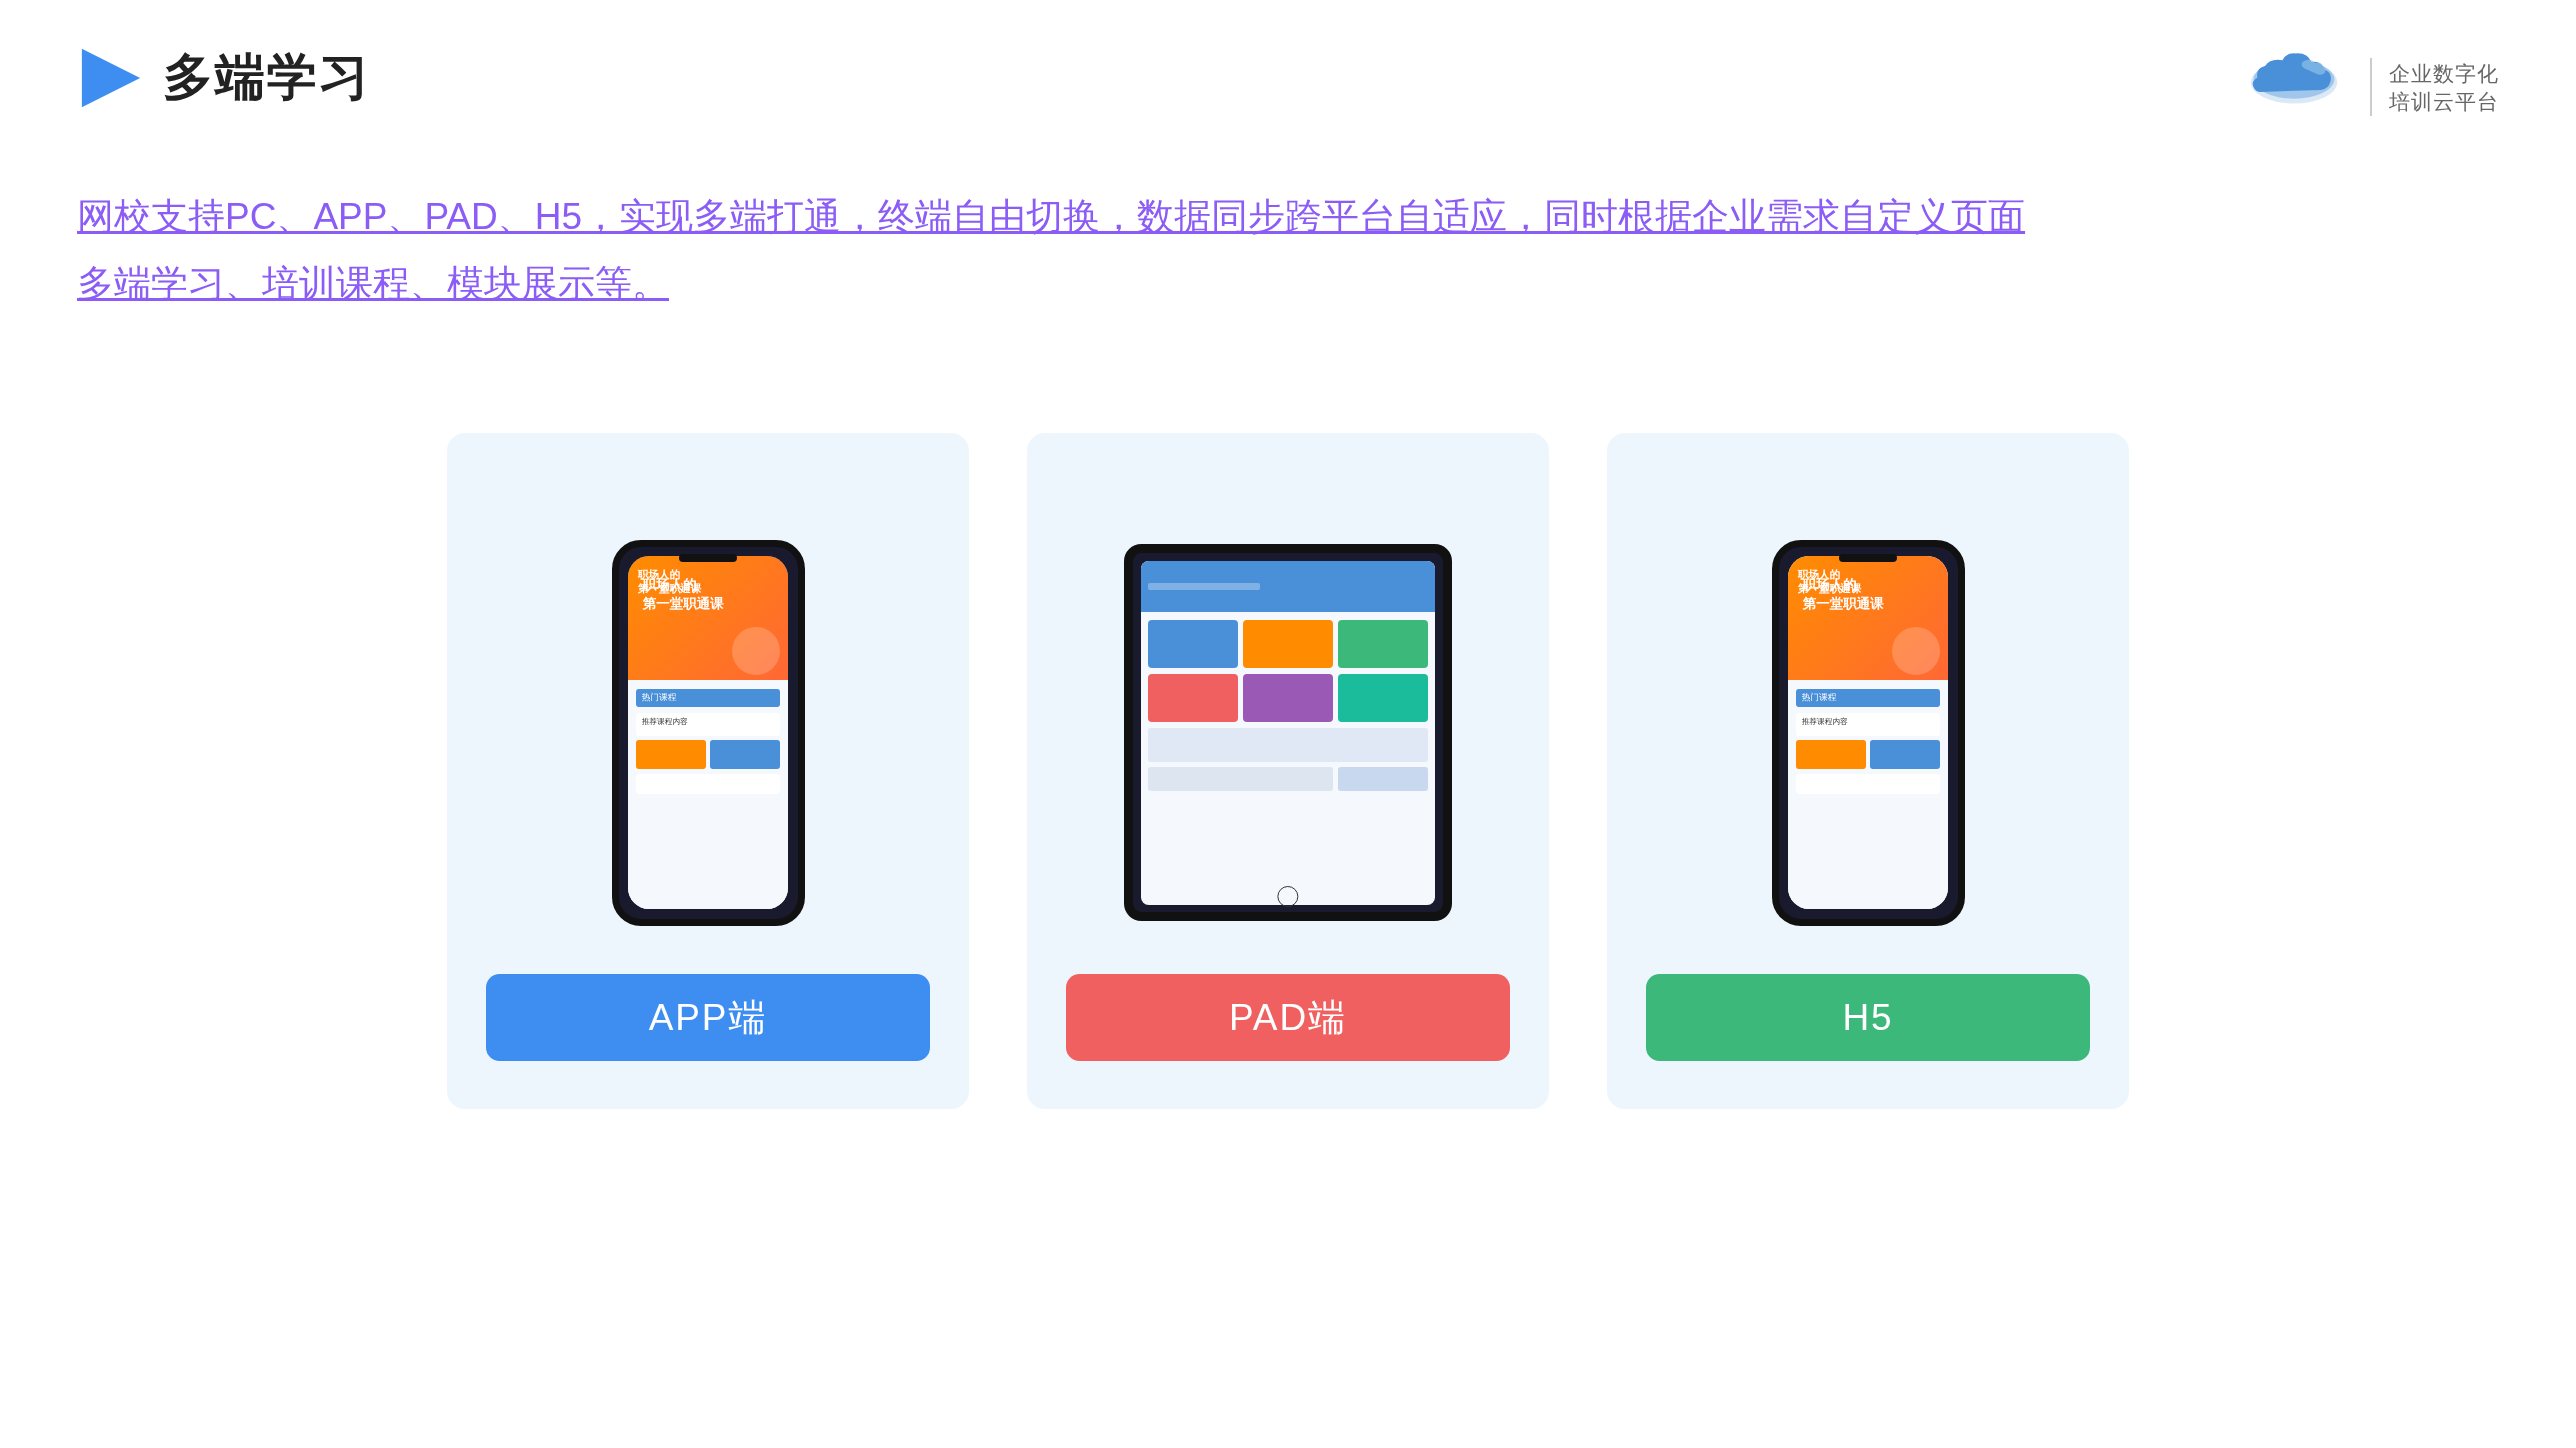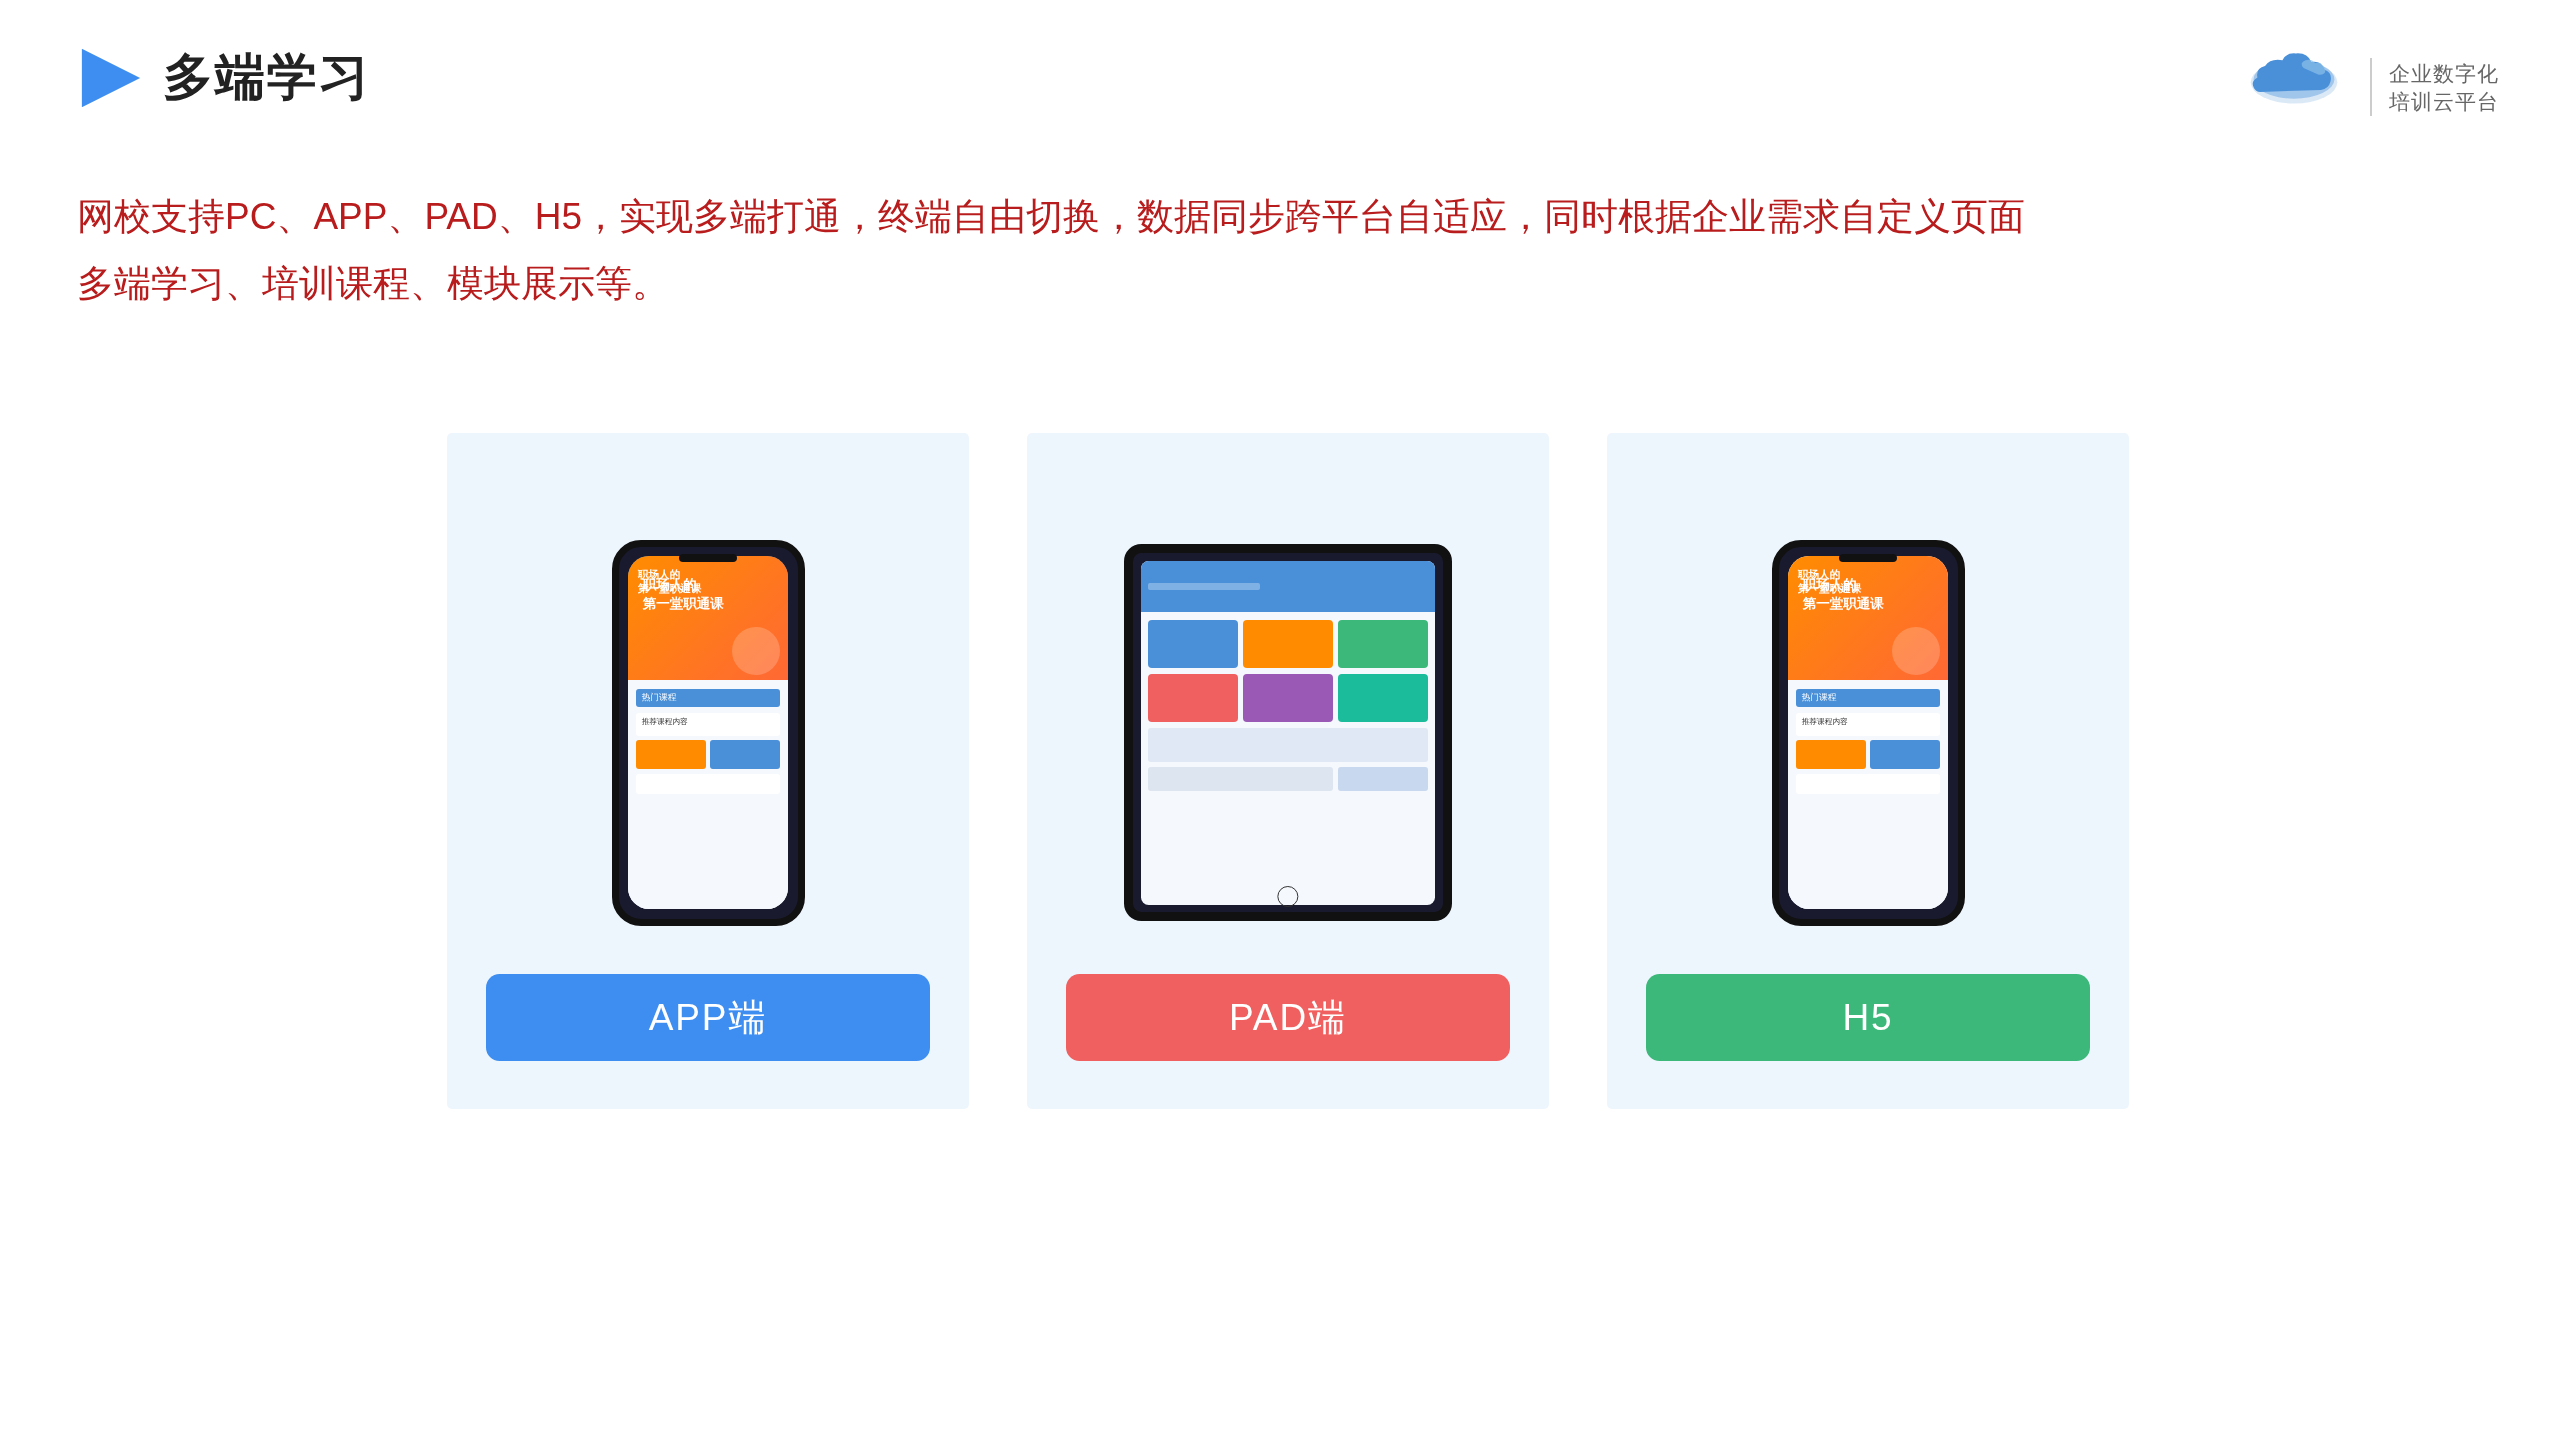--- a/index.html
+++ b/index.html
@@ -64,36 +64,37 @@
     .brand-name {
       font-size: 21px;
       color: #666666;
       letter-spacing: 1px;
     }
 
     
     .description {
       padding: 29px 77px 0 77px;
       font-size: 37px;
-      color: #b91c1c;
+      color: #8b5cf6;
       line-height: 1.8;
       max-width: 2415px;
+      text-decoration: underline;
     }
 
     
     .cards-container {
       display: flex;
       justify-content: center;
       gap: 58px;
       padding: 116px 77px 0 77px;
     }
 
     .device-card {
       background: #eef6fd;
-      border-radius: 5px;
+      border-radius: 18px;
       width: 522px;
       height: 676px;
       display: flex;
       flex-direction: column;
       align-items: center;
       justify-content: space-between;
       padding: 58px 39px 48px 39px;
       position: relative;
     }
 

